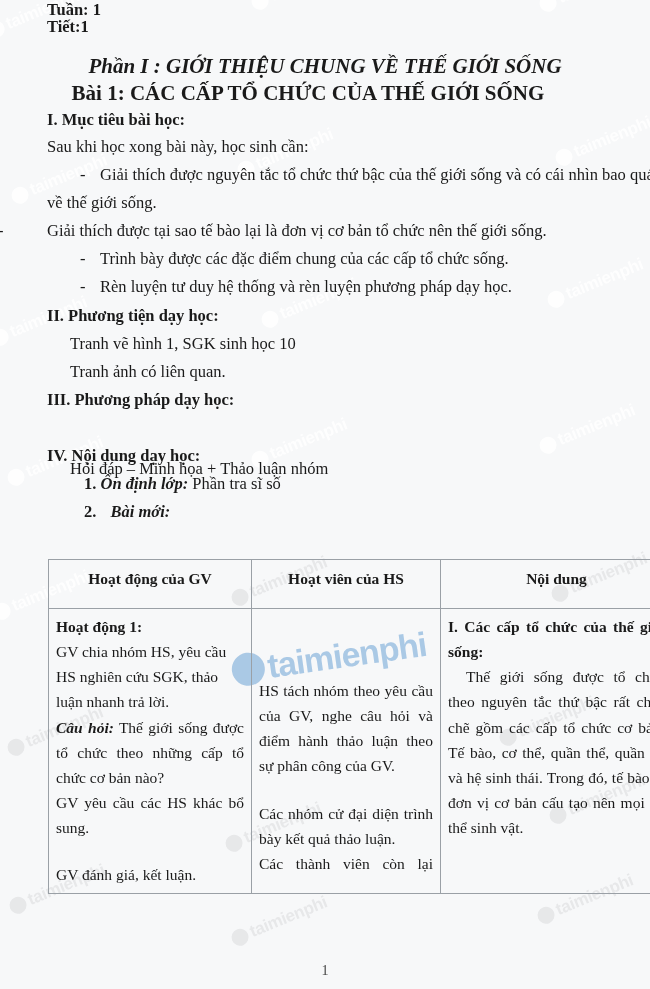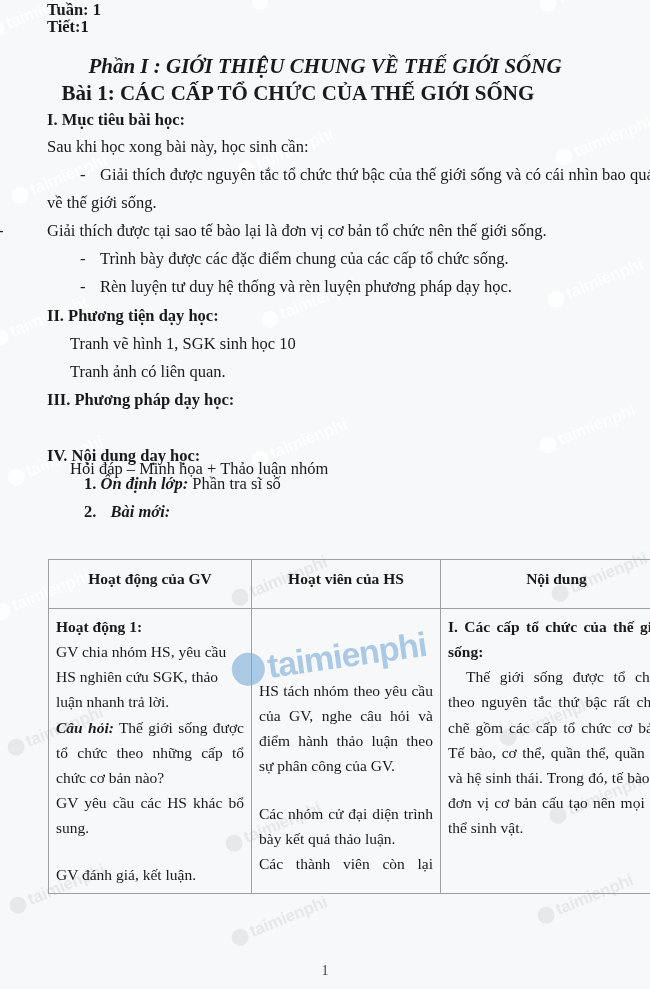--- a/index.html
+++ b/index.html
@@ -226,21 +226,21 @@
 </div>
 
 <div id="page">
 
   <div class="doc-text line bold" style="left:47px; top:2px;">Tuần: 1</div>
 
   <div class="doc-text line bold" style="left:47px; top:19px;">Tiết:1</div>
 
   <div class="doc-text center-head bi" style="left:0px; top:54px; width:650px;">Phần I : GIỚI THIỆU CHUNG VỀ THẾ GIỚI SỐNG</div>
 
-  <div class="doc-text center-head bold" style="left:4px; top:81px; width:588px;text-align:center;">Bài 1: CÁC CẤP TỔ CHỨC CỦA THẾ GIỚI SỐNG</div>
+  <div class="doc-text center-head bold" style="left:14px; top:81px; width:588px;text-align:center;">Bài 1: CÁC CẤP TỔ CHỨC CỦA THẾ GIỚI SỐNG</div>
 
   <div class="doc-text line bold" style="left:47px; top:112px;">I. Mục tiêu bài học:</div>
 
   <div class="doc-text line" style="left:47px; top:139px;">Sau khi học xong bài này, học sinh cần:</div>
 
   <div class="doc-text line" style="left:80px; top:167px;">-</div>
   <div class="doc-text line" style="left:100px; top:167px;">Giải thích được nguyên tắc tổ chức thứ bậc của thế giới sống và có cái nhìn bao quát</div>
 
   <div class="doc-text line" style="left:47px; top:195px;">về thế giới sống.</div>
 

